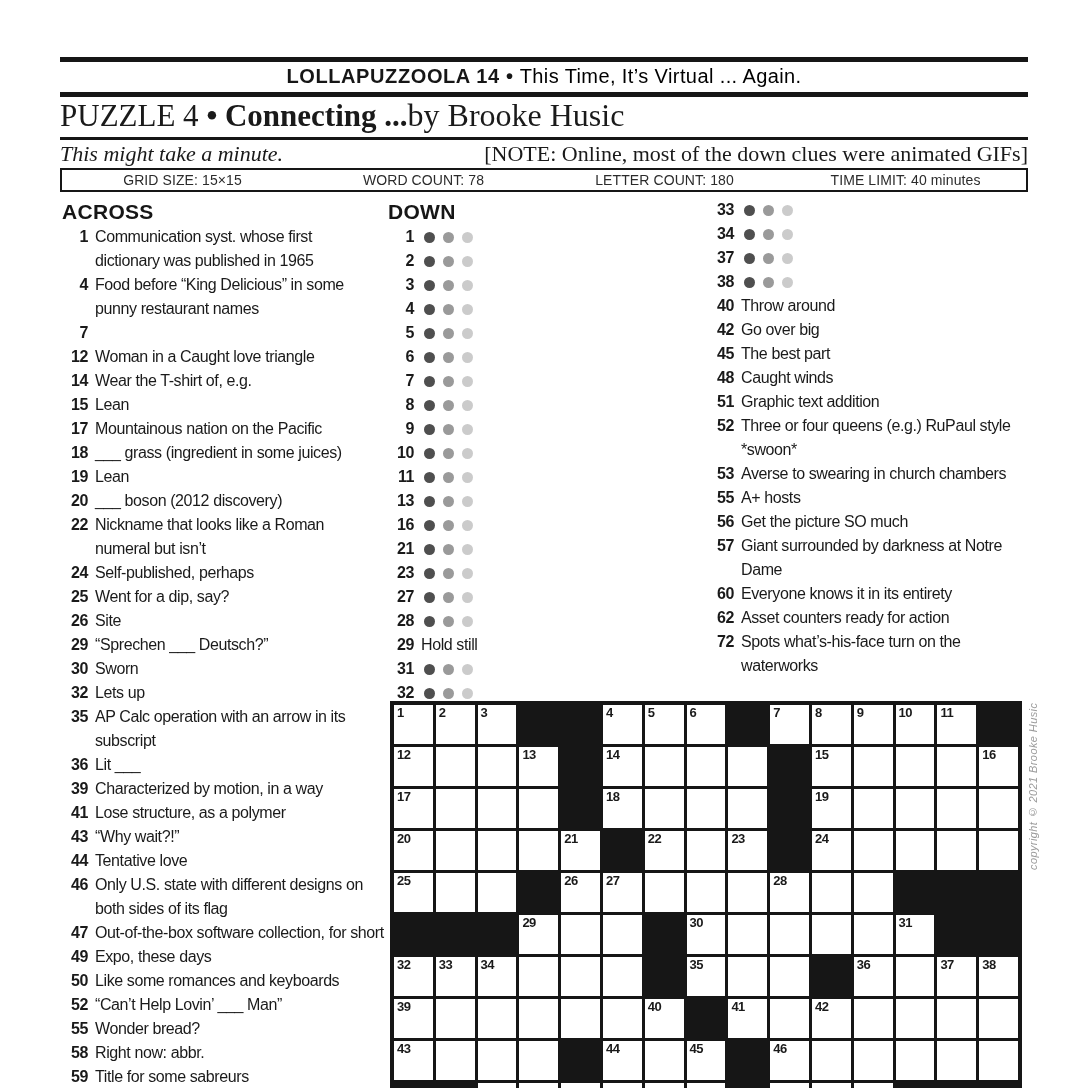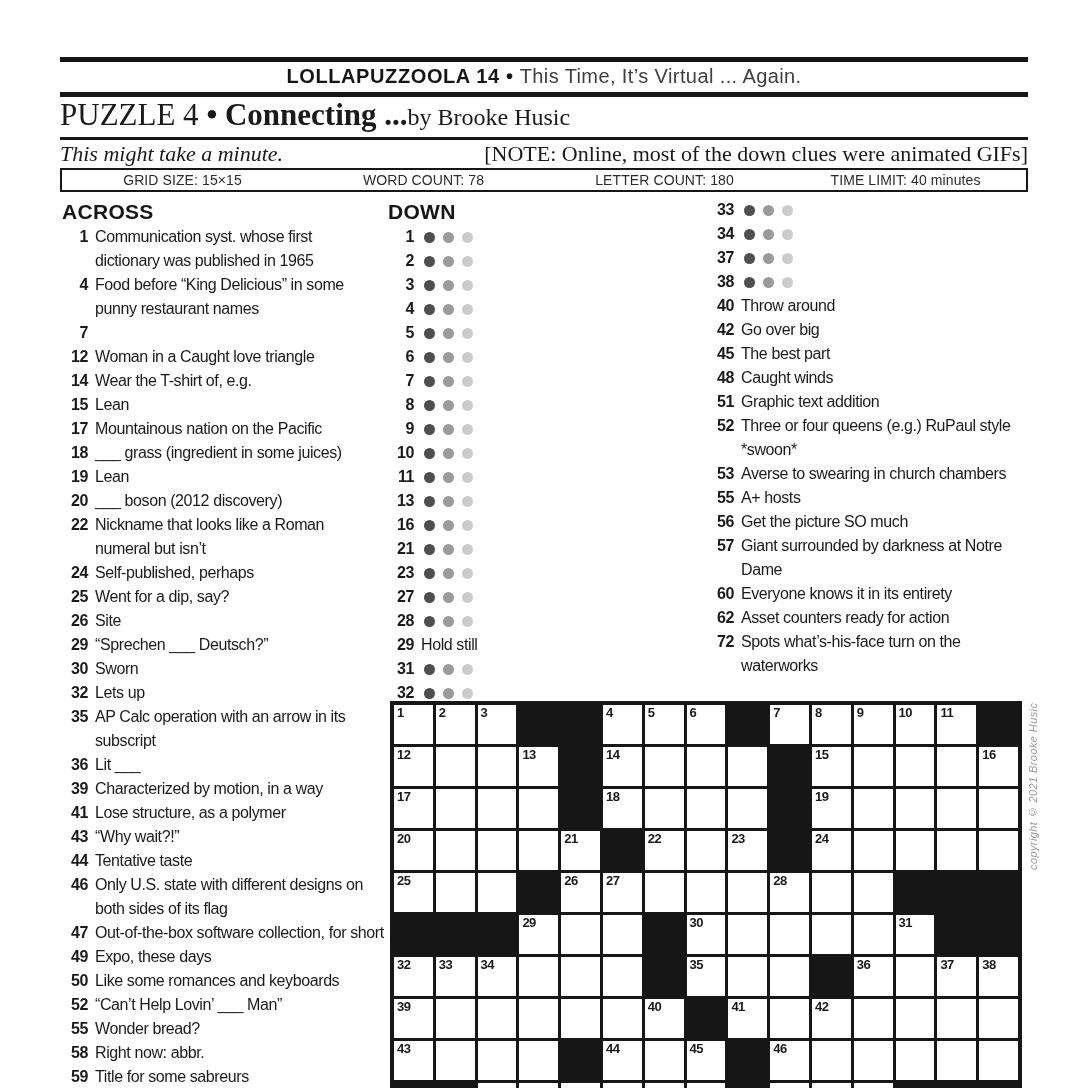--- a/index.html
+++ b/index.html
@@ -8,28 +8,28 @@
   #page{position:relative;width:1088px;height:1088px;background:#fff;}
 
   .bar{position:absolute;left:60px;width:968px;background:#161616;}
   #bar-top{top:57px;height:5px;}
   #bar-mid{top:92px;height:5px;}
   #bar-thin{top:137px;height:3px;}
 
   #masthead{position:absolute;left:60px;top:63px;width:968px;text-align:center;
             font-size:20px;line-height:27px;white-space:pre;}
   #masthead .mh-bold{font-weight:bold;letter-spacing:.6px;color:#161616;}
-  #masthead .mh-gray{color:#404040;letter-spacing:.4px;}
+  #masthead .mh-gray{color:#000000;letter-spacing:.4px;}
 
   #title-row{position:absolute;left:60px;top:97px;width:968px;display:flex;
              align-items:baseline;
              font-family:"Liberation Serif",serif;}
   #puzzle-title{font-size:31px;white-space:pre;}
   #puzzle-title .pt-bold{font-weight:bold;}
-  #byline{font-size:24px;}
+  #byline{font-size:32px;}
 
   #tag-row{position:absolute;left:60px;top:141px;width:968px;display:flex;
            justify-content:space-between;align-items:flex-start;
            font-family:"Liberation Serif",serif;font-size:22px;}
   #tagline{font-style:italic;}
 
   #stats{position:absolute;left:60px;top:168px;width:964px;height:20px;
          border:2px solid #161616;display:flex;}
   .stat{flex:1;text-align:center;font-size:14px;line-height:20px;color:#2b2b2b;
         letter-spacing:.1px;white-space:pre;}
@@ -176,21 +176,21 @@
         <div class="clue-row">
           <span class="clue-num">41</span>
           <span class="clue-text">Lose structure, as a polymer</span>
         </div>
         <div class="clue-row">
           <span class="clue-num">43</span>
           <span class="clue-text">“Why wait?!”</span>
         </div>
         <div class="clue-row">
           <span class="clue-num">44</span>
-          <span class="clue-text">Tentative taste</span>
+          <span class="clue-text">Tentative love</span>
         </div>
         <div class="clue-row">
           <span class="clue-num">46</span>
           <span class="clue-text">Only U.S. state with different designs on
 both sides of its flag</span>
         </div>
         <div class="clue-row">
           <span class="clue-num">47</span>
           <span class="clue-text">Out-of-the-box software collection, for short</span>
         </div>

